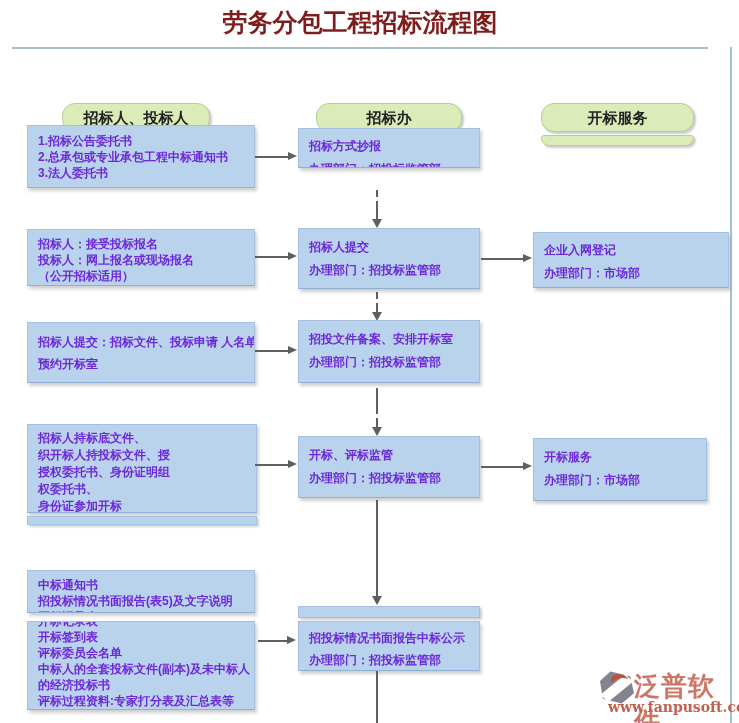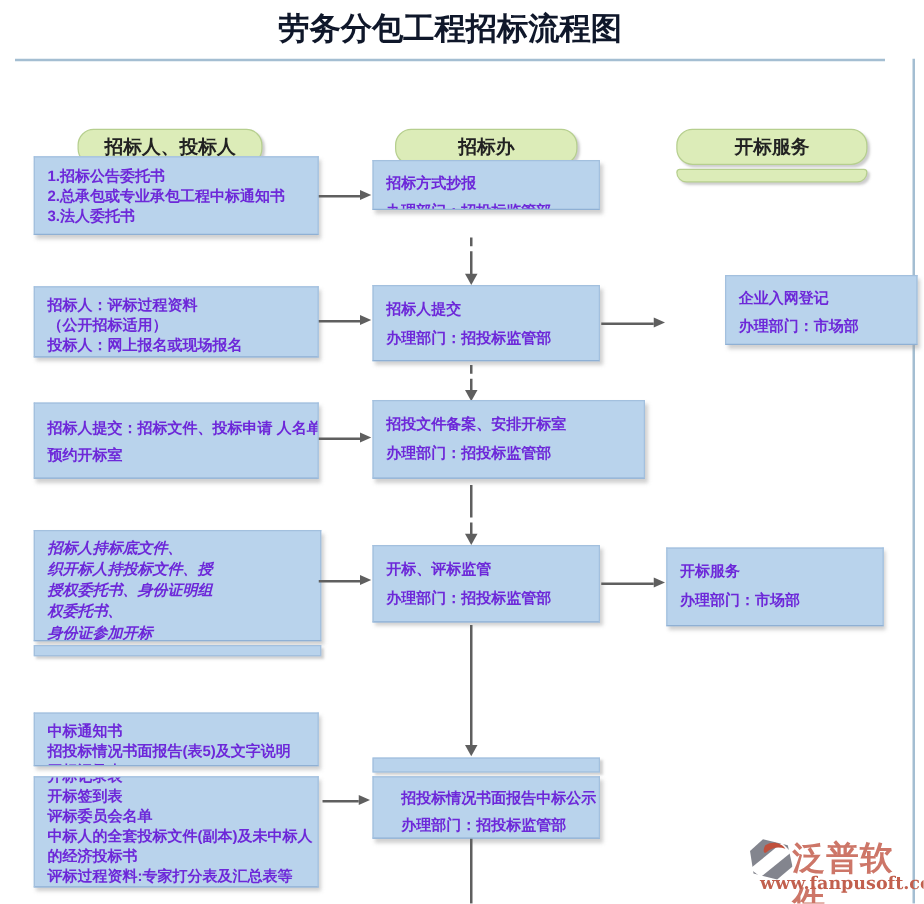--- a/index.html
+++ b/index.html
@@ -1,38 +1,38 @@
 <!DOCTYPE html>
 <html><head>
 <meta charset="utf-8">
 <style>
   html,body{margin:0;padding:0;background:#ffffff;}
   .page{position:relative;width:739px;height:723px;background:#fff;overflow:hidden;
         font-family:"Liberation Sans",sans-serif;}
   .title{position:absolute;left:12px;top:6px;width:696px;text-align:center;
-         font-family:"DejaVu Serif",serif;font-weight:bold;font-size:25px;color:#0f172a;}
+         font-family:"DejaVu Serif",serif;font-weight:bold;font-size:25px;color:#7f1d1d;}
   .divider{position:absolute;left:12px;top:47px;width:696px;height:2px;background:#a4bed2;}
   .right-border{position:absolute;left:730px;top:47px;width:2px;height:676px;background:#a4bed2;}
 
   
   .pill{position:absolute;top:82px;margin-top:21px;}
   .pill-top{height:27px;line-height:27px;text-align:center;border-radius:13px;
             background:#dcecb8;border:1px solid #b6cf8e;font-size:15px;font-weight:bold;color:#222;
             box-shadow:2px 2px 2px rgba(145,145,145,.45);}
   .pill-bot{height:9px;margin-top:3px;border-radius:4px 4px 11px 11px;
             background:#dcecb8;border:1px solid #b6cf8e;
             box-shadow:2px 2px 2px rgba(145,145,145,.45);}
 
   
   .box{position:absolute;background:#b9d3ec;border:1px solid #a3c0de;border-bottom-color:#8fb0d4;
        box-shadow:2px 3px 3px rgba(150,150,150,.45);box-sizing:border-box;
        color:#6d28d9;font-weight:bold;font-size:12px;overflow:hidden;}
   .box .ln{padding:0 10px;white-space:nowrap;}
   .lh16 .ln{line-height:16px;}
-  .lh17 .ln{line-height:17px;font-style:italic;}
+  .lh17 .ln{line-height:17px;}
   .lh22 .ln{line-height:22px;}
   .lh23 .ln{line-height:23px;}
   .pt5{padding-top:5px;} .pt6{padding-top:6px;} .pt7{padding-top:7px;} .pt8{padding-top:8px;}
   .strip{position:absolute;background:#b9d3ec;border:1px solid #a3c0de;box-sizing:border-box;
          box-shadow:2px 2px 2px rgba(150,150,150,.45);}
 
   
   .hline{position:absolute;height:2px;background:#5f5f5f;}
   .htip{position:absolute;width:0;height:0;border-top:4.5px solid transparent;
         border-bottom:4.5px solid transparent;border-left:9px solid #5f5f5f;}
@@ -79,46 +79,46 @@
     <div class="ln">办理部门：招投标监管部</div>
   </div>
   <div class="hline" style="left:255px;top:156px;width:33px;"></div>
   <div class="htip" style="left:288px;top:152px;"></div>
 
   <div class="vline" style="left:376px;top:190px;height:7px;"></div>
   <div class="vline" style="left:376px;top:201px;height:19px;"></div>
   <div class="vtip" style="left:372px;top:219px;"></div>
 
   <div class="box lh16 pt6" style="left:27px;top:229px;width:228px;height:57px;">
-    <div class="ln">招标人：评标过程资料</div>
+    <div class="ln">招标人：接受投标报名</div>
+    <div class="ln">投标人：网上报名或现场报名</div>
     <div class="ln">（公开招标适用）</div>
-    <div class="ln">投标人：网上报名或现场报名</div>
   </div>
   <div class="box lh23 pt7" style="left:298px;top:228px;width:182px;height:61px;">
     <div class="ln">招标人提交</div>
     <div class="ln">办理部门：招投标监管部</div>
   </div>
-  <div class="box lh23 pt6" style="left:533px;top:220px;width:154px;height:56px;margin-left:47px;">
+  <div class="box lh23 pt6" style="left:533px;top:232px;width:196px;height:56px;">
     <div class="ln">企业入网登记</div>
     <div class="ln">办理部门：市场部</div>
   </div>
   <div class="hline" style="left:255px;top:256px;width:33px;"></div>
   <div class="htip" style="left:288px;top:252px;"></div>
   <div class="hline" style="left:481px;top:258px;width:42px;"></div>
   <div class="htip" style="left:523px;top:254px;"></div>
 
   <div class="vline" style="left:376px;top:292px;height:7px;"></div>
   <div class="vline" style="left:376px;top:303px;height:10px;"></div>
   <div class="vtip" style="left:372px;top:312px;"></div>
 
   <div class="box lh22 pt8" style="left:27px;top:322px;width:228px;height:61px;">
     <div class="ln">招标人提交：招标文件、投标申请 人名单</div>
     <div class="ln">预约开标室</div>
   </div>
-  <div class="box lh23 pt7" style="left:298px;top:320px;width:218px;height:63px;font-family:Liberation Serif, serif;">
+  <div class="box lh23 pt7" style="left:298px;top:320px;width:182px;height:63px;font-family:Liberation Serif, serif;">
     <div class="ln">招投文件备案、安排开标室</div>
     <div class="ln">办理部门：招投标监管部</div>
   </div>
   <div class="hline" style="left:255px;top:350px;width:33px;"></div>
   <div class="htip" style="left:288px;top:346px;"></div>
 
   <div class="vline" style="left:376px;top:388px;height:26px;"></div>
   <div class="vline" style="left:376px;top:418px;height:10px;"></div>
   <div class="vtip" style="left:372px;top:427px;"></div>
 
@@ -156,21 +156,21 @@
       <div class="ln">开标记录表</div>
       <div class="ln">开标签到表</div>
       <div class="ln">评标委员会名单</div>
       <div class="ln">中标人的全套投标文件(副本)及未中标人</div>
       <div class="ln">的经济投标书</div>
       <div class="ln">评标过程资料:专家打分表及汇总表等</div>
     </div>
   </div>
 
   <div class="strip" style="left:298px;top:606px;width:182px;height:12px;"></div>
-  <div class="box lh22 pt5" style="left:298px;top:621px;width:182px;height:50px;padding-left:12px;">
+  <div class="box lh22 pt5" style="left:298px;top:621px;width:182px;height:50px;">
     <div class="ln">招投标情况书面报告中标公示</div>
     <div class="ln">办理部门：招投标监管部</div>
   </div>
   <div class="hline" style="left:258px;top:640px;width:29px;"></div>
   <div class="htip" style="left:287px;top:636px;"></div>
 
   <div class="vline" style="left:376px;top:671px;height:52px;"></div>
 
   <div class="logo-icon">
     <svg width="34" height="33" viewBox="0 0 36 34">

